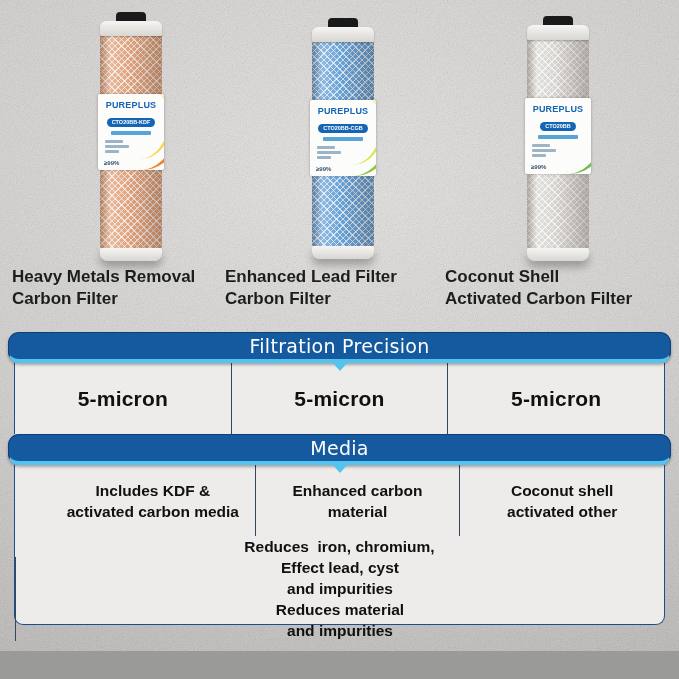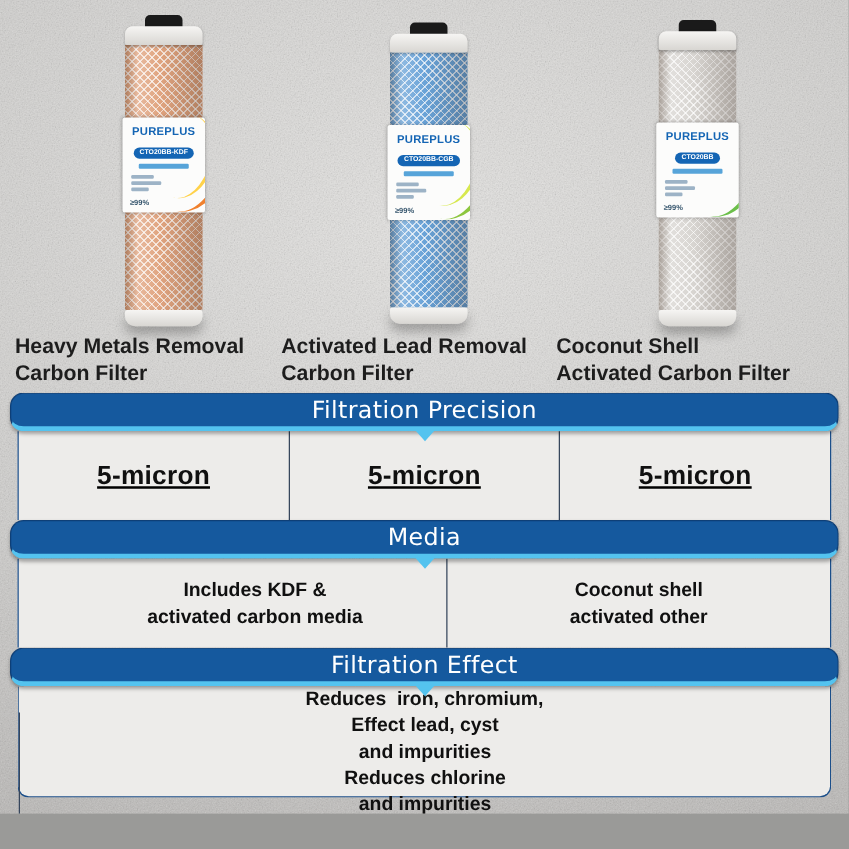--- a/index.html
+++ b/index.html
@@ -47,35 +47,35 @@
   #f2 .swoosh::after{content:'';position:absolute;right:6px;top:8px;width:46px;height:68px;
     border-radius:50%;border-right:3px solid #d7e84f;}
   #f3 .swoosh{border-right:5px solid var(--swoosh3,#6cbf4a);}
 
   
   .pname{position:absolute;z-index:1;width:240px;font-weight:bold;
     font-size:17px;line-height:22px;color:var(--label_text,#1d1d1d);}
   #n1{left:12px;top:266px;} #n2{left:225px;top:266px;} #n3{left:445px;top:266px;}
 
   
-  .table{position:absolute;left:8px;top:314px;width:663px;z-index:1;}
+  .table{position:absolute;left:8px;top:332px;width:663px;z-index:1;}
   .section-header{position:relative;z-index:3;height:26px;
     background:var(--header_bg,#15599e);
     border:1px solid #0e3f77;border-bottom:4px solid var(--accent,#54c3ef);
     border-radius:11px;display:flex;align-items:center;justify-content:center;
     color:var(--header_text,#fff);font-family:"DejaVu Sans",sans-serif;
     font-size:19px;letter-spacing:.3px;box-shadow:0 2px 3px rgba(0,0,0,.30);}
   .section-header::after{content:'';position:absolute;left:50%;bottom:-12px;
     transform:translateX(-50%);border:8px solid transparent;
     border-top:9px solid var(--accent,#54c3ef);border-bottom:0;}
   .row{display:flex;margin:0 6px;position:relative;z-index:1;
     background:var(--row_bg,#edecea);
     border-left:1.5px solid var(--row_border,#1c4f8a);
     border-right:1.5px solid var(--row_border,#1c4f8a);}
-  .row1{height:71px;text-decoration:underline;} .row2{height:71px;padding-left:36px;}
+  .row1{height:71px;} .row2{height:71px;padding-left:36px;}
   .row3{height:88px;border-bottom:1.5px solid var(--row_border,#1c4f8a);border-radius:0 0 9px 9px;flex-direction:column;}
   .cell{flex:1;display:flex;flex-direction:column;align-items:center;justify-content:center;
     font-weight:bold;color:var(--cell_text,#101010);font-size:15.5px;line-height:21px;text-align:center;}
   .cell + .cell{border-left:1.6px solid var(--divider,#36465c);}
   .row1 .cell{font-size:21px;letter-spacing:.2px;}
   .ln{white-space:pre-wrap;}
 </style>
 </head>
 <body>
 
@@ -147,21 +147,21 @@
       </div>
     </div>
     <div class="cap cap-bottom"></div>
   </div>
 
   <div class="pname" id="n1">
     <div class="ln">Heavy Metals Removal</div>
     <div class="ln">Carbon Filter</div>
   </div>
   <div class="pname" id="n2">
-    <div class="ln">Activated Lead Removal</div>
+    <div class="ln">Enhanced Lead Filter</div>
     <div class="ln">Carbon Filter</div>
   </div>
   <div class="pname" id="n3">
     <div class="ln">Coconut Shell</div>
     <div class="ln">Activated Carbon Filter</div>
   </div>
 
   <div class="table">
 
     <div class="section-header">Filtration Precision</div>
@@ -180,34 +180,37 @@
       </div>
     </div>
 
     <div class="section-header">Media</div>
     <div class="row row2">
       <div class="cell">
         <div class="ln">Includes KDF &amp;</div>
         <div class="ln">activated carbon media</div>
       </div>
       <div class="cell">
+        <div class="ln">Enhanced carbon</div>
+        <div class="ln">material</div>
+      </div>
+      <div class="cell">
         <div class="ln">Coconut shell</div>
         <div class="ln">activated other</div>
       </div>
     </div>
 
-    <div class="section-header">Filtration Effect</div>
     <div class="row row3">
       <div class="cell">
         <div class="ln">Reduces  iron, chromium,</div>
       </div>
       <div class="cell">
         <div class="ln">Effect lead, cyst</div>
         <div class="ln">and impurities</div>
       </div>
       <div class="cell">
-        <div class="ln">Reduces chlorine</div>
+        <div class="ln">Reduces material</div>
         <div class="ln">and impurities</div>
       </div>
     </div>
 
   </div>
 </div>
 
 </body></html>

